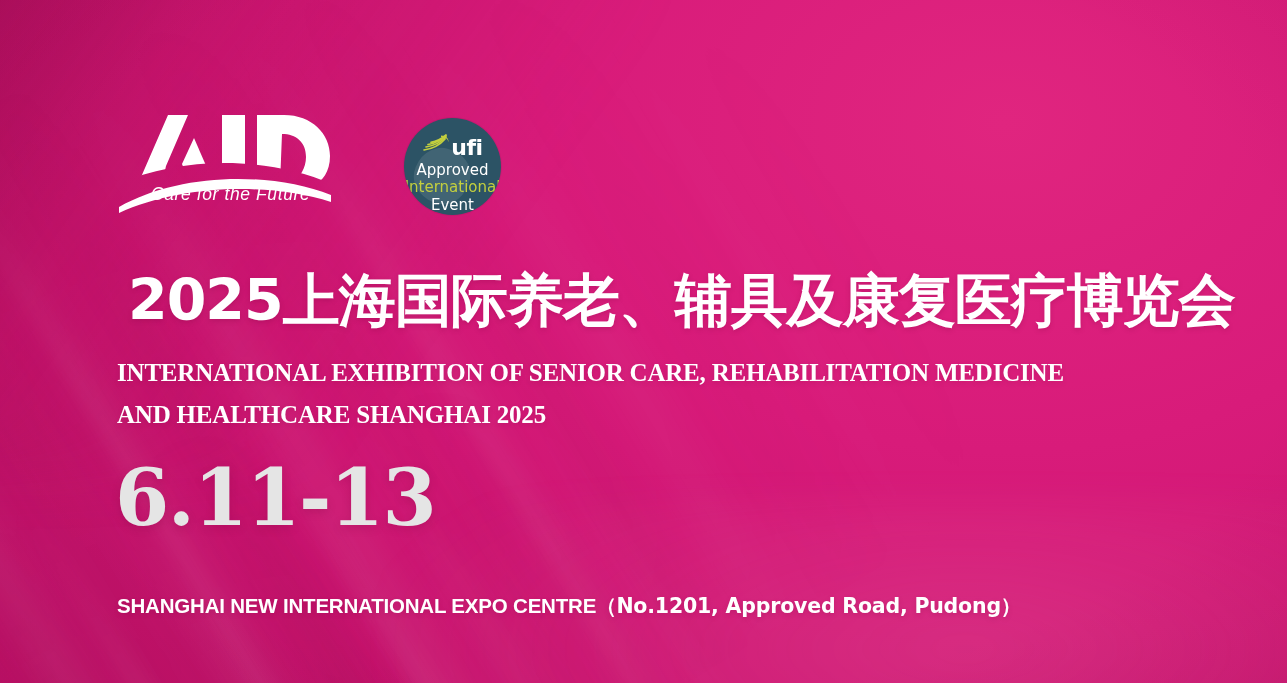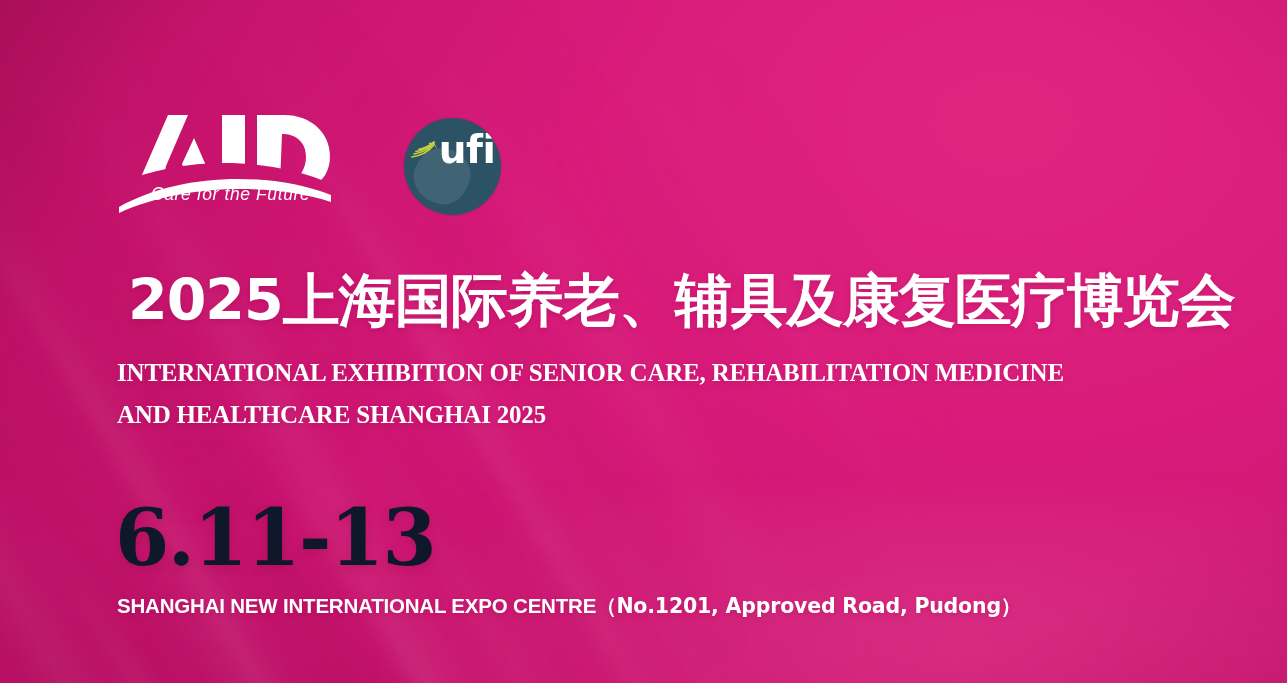--- a/index.html
+++ b/index.html
@@ -160,21 +160,21 @@
   .ufi-top {
     position: absolute;
     left: 0; right: 0; top: 16px;
     display: flex;
     align-items: flex-end;
     justify-content: center;
   }
   .ufi-swoosh { margin-right: 1px; margin-bottom: 4px; }
   .ufi-word {
     color: #ffffff;
-    font-size: 39px;
+    font-size: 22px;
     font-weight: 700;
     line-height: 0.82;
     letter-spacing: -0.5px;
     font-family: "DejaVu Sans", sans-serif;
   }
   .ufi-lines {
     position: absolute;
     left: 0; right: 0; top: 44px;
     text-align: center;
     line-height: 1.18;
@@ -213,27 +213,26 @@
     font-weight: 700;
     line-height: 42px;
     letter-spacing: -0.2px;
     font-family: Liberation Serif, serif;
     text-shadow: 0 2px 5px rgba(120,4,60,0.2);
   }
   .date-line {
     position: absolute;
     left: 115px;
     top: 452px;
-    color: #0f172a;
+    color: #e5e5e5;
     font-size: 78px;
     font-weight: 700;
     letter-spacing: -1.5px;
     font-family: "DejaVu Serif", "Liberation Serif", serif;
     text-shadow: 0 3px 8px rgba(120,4,60,0.22);
-    margin-top: 40px;
   }
   .venue-cn {
     position: absolute;
     left: 117px;
     top: 549px;
     color: #ffffff;
     white-space: nowrap;
     font-family: "DejaVu Sans", "Liberation Sans", sans-serif;
     text-shadow: 0 2px 5px rgba(120,4,60,0.2);
   }
@@ -309,20 +308,25 @@
             <g stroke="#c3cf3e" stroke-width="1.7" fill="none" stroke-linecap="round">
               <path d="M2,16 C9,15 17,12 23,5"></path>
               <path d="M4,13 C11,12 18,9 24,3"></path>
               <path d="M6,10.5 C12,9.6 18,7 24,1.8"></path>
               <path d="M9,8.4 C14,7.6 19,5.4 24,1"></path>
             </g>
             <path d="M19,1.5 C24,1.5 27,4.5 26.5,8.5 C26.2,5 23.5,3 19,3 Z" fill="#c3cf3e"></path>
           </svg>
           <div class="ufi-word">ufi</div>
         </div>
+        <div class="ufi-lines">
+          <div class="ufi-l1">Approved</div>
+          <div class="ufi-l2">International</div>
+          <div class="ufi-l3">Event</div>
+        </div>
       </div>
 
     </div>
 
     <div class="title-cn">2025上海国际养老、辅具及康复医疗博览会</div>
 
     <div class="title-en">
       <div>INTERNATIONAL EXHIBITION OF SENIOR CARE, REHABILITATION MEDICINE</div>
       <div>AND HEALTHCARE SHANGHAI 2025</div>
     </div>

